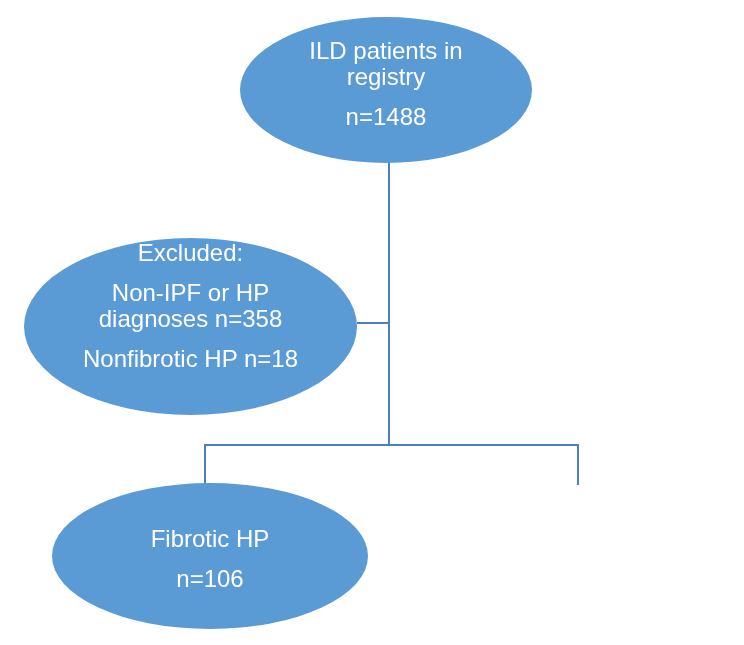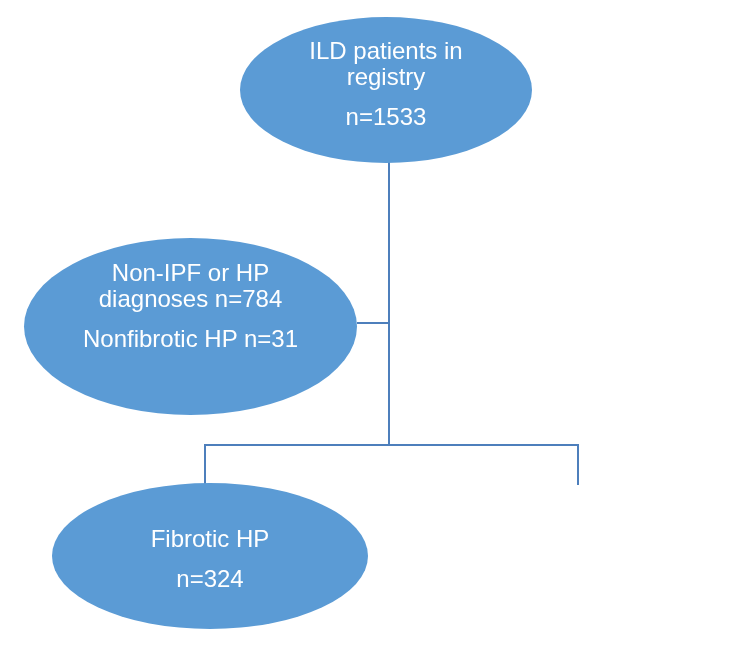--- a/index.html
+++ b/index.html
@@ -48,27 +48,28 @@
 <div class="canvas">
 
   <div class="line v-main"></div>
   <div class="line h-excluded"></div>
   <div class="line h-branch"></div>
   <div class="line v-left-drop"></div>
   <div class="line v-right-drop"></div>
 
   <div class="ellipse node-top">
     <p class="wrap-narrow">ILD patients in registry</p>
-    <p>n=1533</p>
+    <p>n=1488</p>
   </div>
 
   <div class="ellipse node-excluded">
-    <p class="wrap-mid">Non-IPF or HP diagnoses n=784</p>
-    <p>Nonfibrotic HP n=31</p>
+    <p>Excluded:</p>
+    <p class="wrap-mid">Non-IPF or HP diagnoses n=358</p>
+    <p>Nonfibrotic HP n=18</p>
   </div>
 
   <div class="ellipse node-fibrotic">
     <p>Fibrotic HP</p>
-    <p>n=324</p>
+    <p>n=106</p>
   </div>
 
 
 </div>
 
 </body></html>

